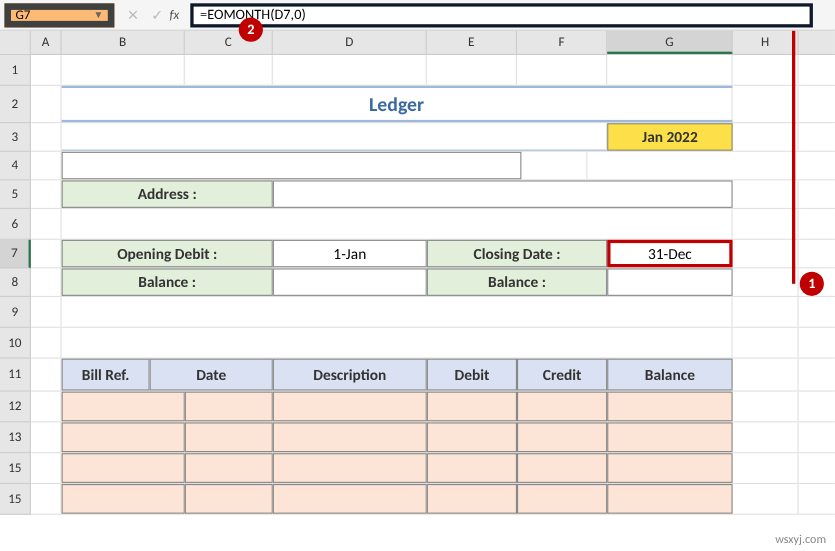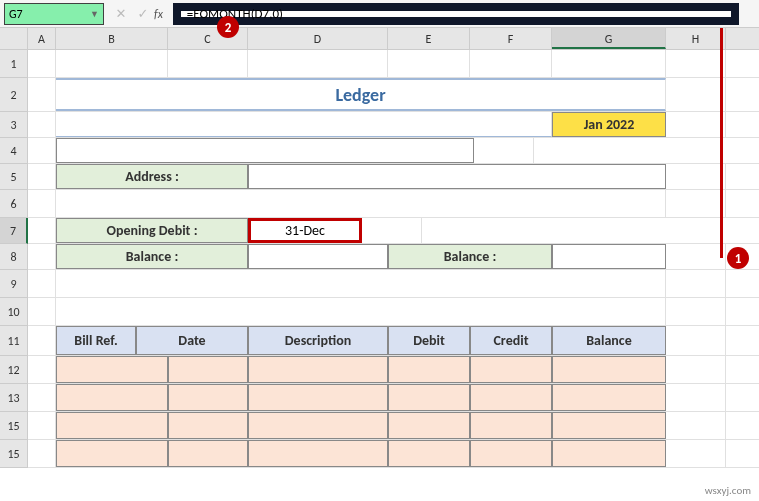--- a/index.html
+++ b/index.html
@@ -1,25 +1,25 @@
 <!DOCTYPE html>
 <html><head>
   <meta charset="utf-8">
   <style>
     * { box-sizing: border-box; margin: 0; padding: 0; }
     body { font-family: Calibri, Arial, sans-serif; font-size: 14px; background: #fff; width: 759px; height: 501px; position: relative; overflow: hidden; }
     
     .formula-bar { display: flex; align-items: center; height: 28px; border-bottom: 1px solid #ccc; background: #f5f5f5; }
-    .name-box { width: 100px; height: 22px; border: 1px solid #404040; background: #86efac; margin-left: 4px; display: flex; align-items: center; padding: 0 4px; font-size: 12px; }
+    .name-box { width: 100px; height: 22px; border: 6px solid #404040; background: #fdba74; margin-left: 4px; display: flex; align-items: center; padding: 0 4px; font-size: 12px; }
     .name-box span:first-child { flex: 1; }
     .name-box-arrow { color: #666; font-size: 9px; }
     .fb-buttons { display: flex; align-items: center; margin: 0 6px; gap: 0; color: #aaa; }
     .fb-btn { width: 22px; text-align: center; font-size: 13px; color: #bbb; }
     .fx-label { font-style: italic; font-size: 12px; color: #555; margin-right: 4px; }
-    .formula-input { flex: 1; height: 22px; border: 8px solid #0f172a; background: #fff; margin-right: 20px; display: flex; align-items: center; padding: 0 6px; font-size: 13px; position: relative; }
+    .formula-input { flex: 1; height: 22px; border: 3px solid #0f172a; background: #fff; margin-right: 20px; display: flex; align-items: flex-start; padding: 0 6px; font-size: 13px; position: relative; }
     
     .badge { position: absolute; width: 22px; height: 22px; border-radius: 50%; color: #fff; font-size: 13px; font-weight: bold; display: flex; align-items: center; justify-content: center; z-index: 20; }
     .badge-2 { background: #c00000; left: 217px; top: 16px; }
     .badge-1 { background: #c00000; right: 10px; top: 247px; }
     
     .col-headers { display: flex; height: 22px; background: #e6e6e6; border-bottom: 1px solid #ccc; }
     .corner-cell { width: 28px; border-right: 1px solid #ccc; background: #e6e6e6; }
     .col-h { border-right: 1px solid #ccc; text-align: center; font-size: 12px; color: #333; line-height: 22px; }
     .col-h.active { background: #d4d4d4; border-bottom: 2px solid #217346; }
     
@@ -146,20 +146,22 @@
 
     <div class="row" style="height:28px">
       <div class="cell cA"></div>
       <div class="cell" style="width:610px"></div>
       <div class="cell cH"></div>
     </div>
 
     <div class="row" style="height:26px">
       <div class="cell cA"></div>
       <div class="cell lbl-cell" style="width:192px">Opening Debit :</div>
+      <div class="cell val-cell cD">1-Jan</div>
+      <div class="cell lbl-cell" style="width:164px">Closing Date :</div>
       <div class="cell val-cell cG selected-cell">31-Dec</div>
       <div class="cell cH"></div>
     </div>
 
     <div class="row" style="height:26px">
       <div class="cell cA"></div>
       <div class="cell lbl-cell" style="width:192px">Balance :</div>
       <div class="cell val-cell cD"></div>
       <div class="cell lbl-cell" style="width:164px">Balance :</div>
       <div class="cell val-cell cG"></div>

